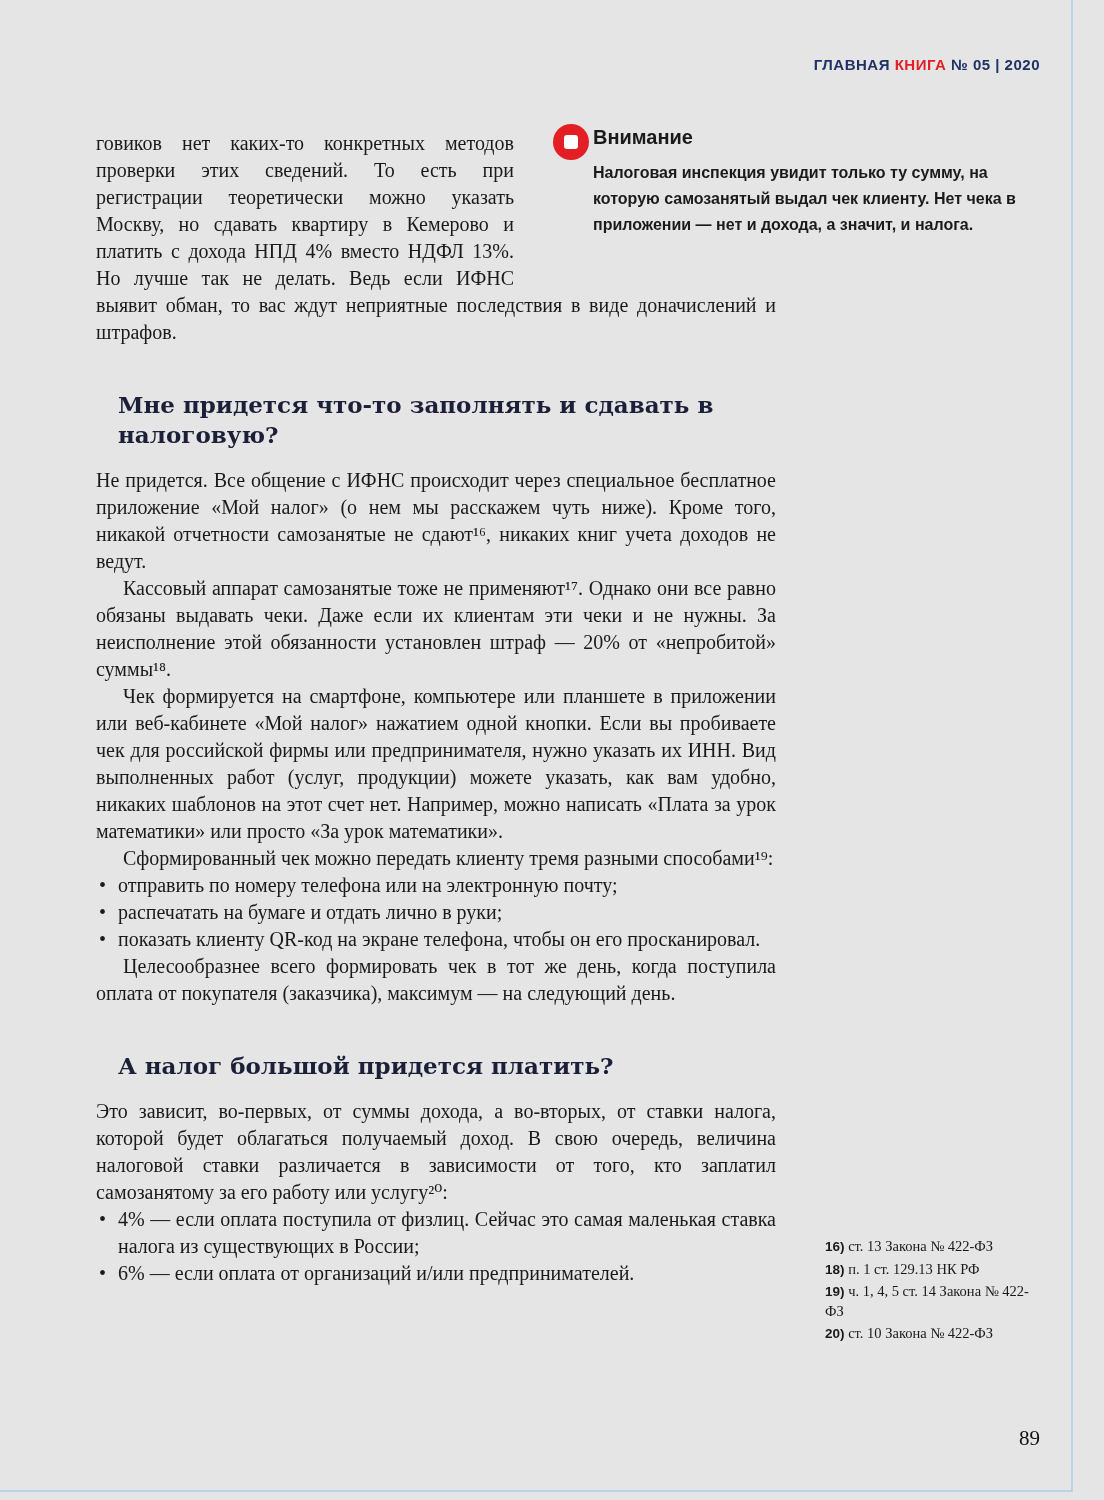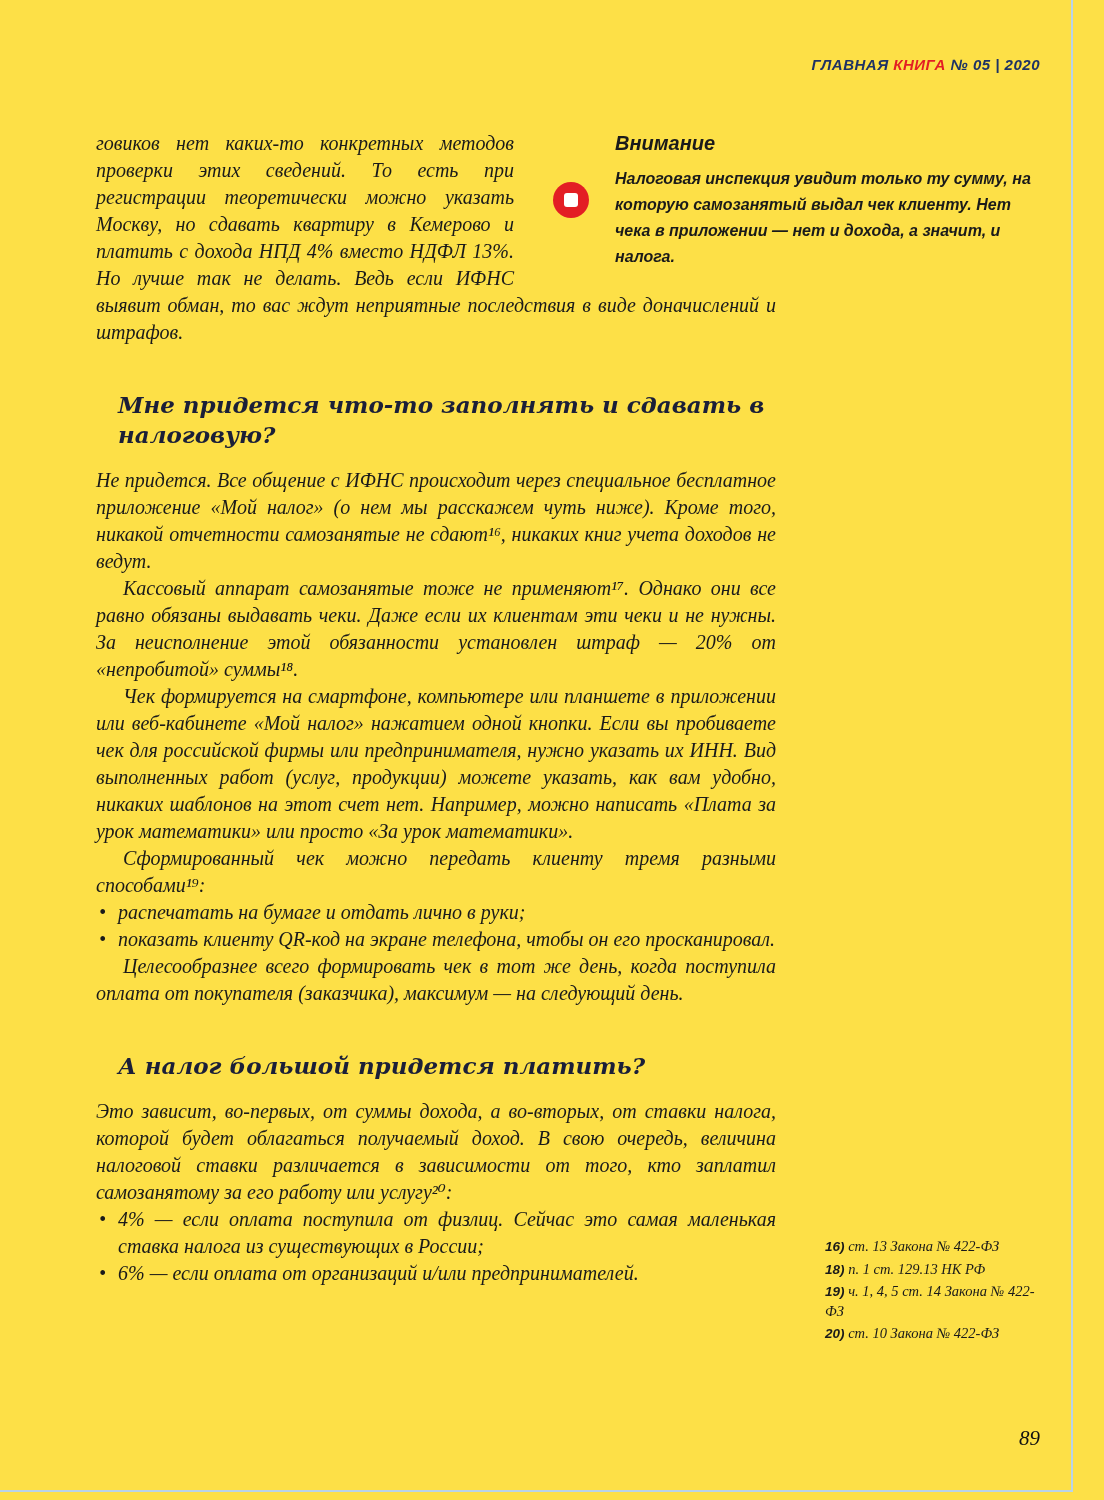--- a/index.html
+++ b/index.html
@@ -5,23 +5,22 @@
   * { margin: 0; padding: 0; box-sizing: border-box; }
   html, body { background: #ffffff; }
   body {
     width: 1104px; height: 1500px;
     font-family: "Liberation Serif", "DejaVu Serif", serif;
     color: #1a1a1a;
   }
   .page {
     position: relative;
     width: 1104px; height: 1500px;
-    background: #fde047;
+    background: #e5e5e5;
     overflow: hidden;
-    font-style: italic;
   }
   
   .frame-right  { position: absolute; left: 1071px; top: 0; width: 2px; height: 1492px; background: #b9d3e9; }
   .frame-bottom { position: absolute; left: 0; top: 1490px; width: 1073px; height: 2px; background: #b9d3e9; }
 
   
   .masthead {
     position: absolute; top: 56px; right: 64px;
     font-family: "Liberation Sans", sans-serif;
     font-weight: bold; font-size: 15px; letter-spacing: 0.5px;
@@ -42,22 +41,22 @@
     font-family: "DejaVu Serif", serif;
     font-weight: bold; font-size: 23px; line-height: 30px;
     color: #1b1f38;
     margin-top: 44px; margin-bottom: 17px;
     text-align: left;
     margin-left: 22px;
   }
 
   
   .attention {
-    position: absolute; left: 553px; top: 130px; width: 494px;
-    display: flex; gap: 26px; align-items: center;
+    position: absolute; left: 553px; top: 124px; width: 494px;
+    display: flex; gap: 4px; align-items: flex-start;
     font-family: "Liberation Sans", sans-serif; color: #1a1a1a;
   }
   .attention-icon { width: 36px; height: 36px; border-radius: 50%; background: #e31e24; flex: none; position: relative; }
   .attention-icon::after {
     content: ""; position: absolute; left: 11px; top: 11px;
     width: 14px; height: 14px; background: #ffffff; border-radius: 3px;
   }
   .attention-title { font-size: 20px; font-weight: bold; margin: 2px 0 11px; }
   .attention-body { font-size: 16px; font-weight: bold; line-height: 26px; text-align: left; }
 
@@ -96,20 +95,21 @@
       <span class="attn-spacer"></span><span>говиков нет каких-то конкретных методов проверки этих сведений. То есть при регистрации теоретически можно указать Москву, но сдавать квартиру в Кемерово и платить с дохода НПД 4% вместо НДФЛ 13%. Но лучше так не делать. Ведь если ИФНС выявит обман, то вас ждут неприятные последствия в виде доначислений и штрафов.</span>
     </div>
 
     <div class="section-heading">Мне придется что-то заполнять и сдавать в налоговую?</div>
 
     <div class="para no-indent">Не придется. Все общение с ИФНС происходит через специальное бесплатное приложение «Мой налог» (о нем мы расскажем чуть ниже). Кроме того, никакой отчетности самозанятые не сдают¹⁶, никаких книг учета доходов не ведут.</div>
     <div class="para">Кассовый аппарат самозанятые тоже не применяют¹⁷. Однако они все равно обязаны выдавать чеки. Даже если их клиентам эти чеки и не нужны. За неисполнение этой обязанности установлен штраф — 20% от «непробитой» суммы¹⁸.</div>
     <div class="para">Чек формируется на смартфоне, компьютере или планшете в приложении или веб-кабинете «Мой налог» нажатием одной кнопки. Если вы пробиваете чек для российской фирмы или предпринимателя, нужно указать их ИНН. Вид выполненных работ (услуг, продукции) можете указать, как вам удобно, никаких шаблонов на этот счет нет. Например, можно написать «Плата за урок математики» или просто «За урок математики».</div>
     <div class="para">Сформированный чек можно передать клиенту тремя разными способами¹⁹:</div>
 
+    <div class="bullet">отправить по номеру телефона или на электронную почту;</div>
     <div class="bullet">распечатать на бумаге и отдать лично в руки;</div>
     <div class="bullet">показать клиенту QR-код на экране телефона, чтобы он его просканировал.</div>
 
     <div class="para">Целесообразнее всего формировать чек в тот же день, когда поступила оплата от покупателя (заказчика), максимум — на следующий день.</div>
 
     <div class="section-heading">А налог большой придется платить?</div>
 
     <div class="para no-indent">Это зависит, во-первых, от суммы дохода, а во-вторых, от ставки налога, которой будет облагаться получаемый доход. В свою очередь, величина налоговой ставки различается в зависимости от того, кто заплатил самозанятому за его работу или услугу²⁰:</div>
 
     <div class="bullet">4% — если оплата поступила от физлиц. Сейчас это самая маленькая ставка налога из существующих в России;</div>

